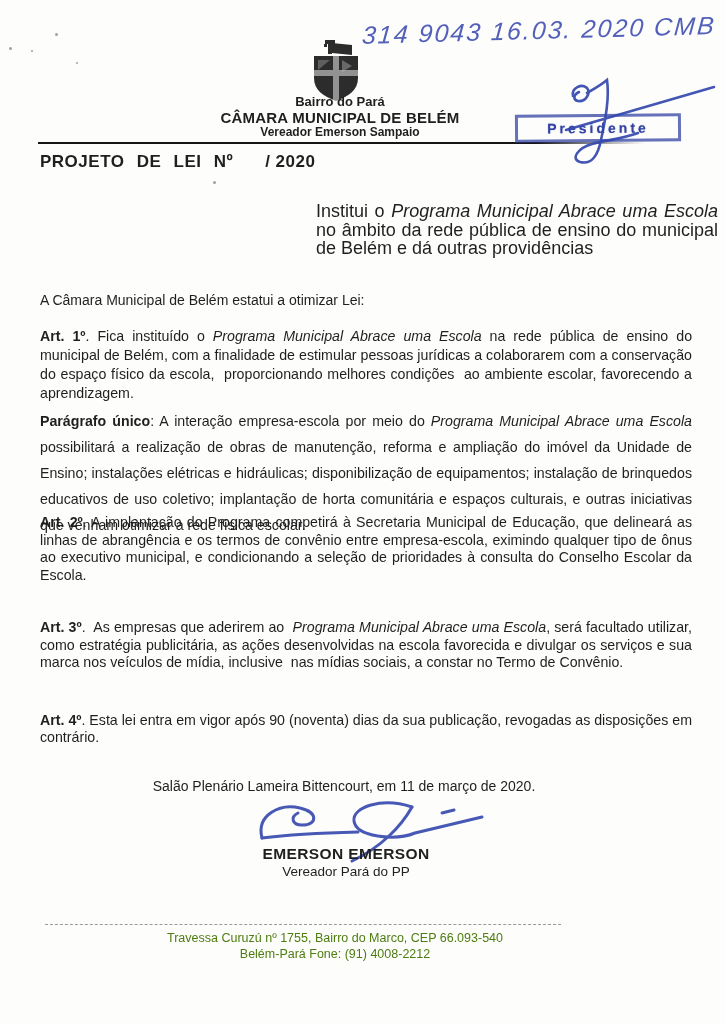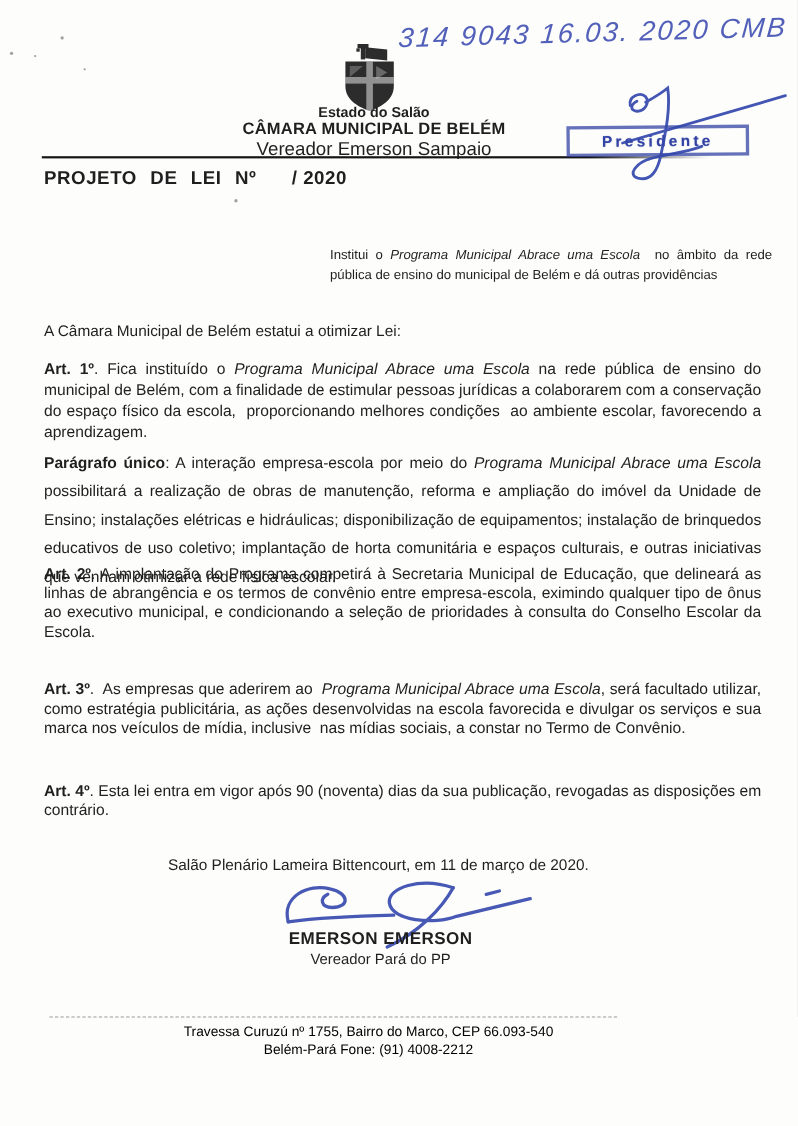--- a/index.html
+++ b/index.html
@@ -13,21 +13,21 @@
     position:absolute;left:362px;top:16px;width:350px;
     color:#4453b4;font-size:25px;font-style:italic;letter-spacing:2px;
     transform:rotate(-1.6deg) skewX(-6deg);white-space:nowrap;opacity:.92;
   }
   
   .crest{position:absolute;left:308px;top:40px;}
   
   .letterhead{position:absolute;left:120px;top:95px;width:440px;text-align:center;line-height:1.12;}
   .lh-state{font-size:13px;font-weight:bold;}
   .lh-inst{font-size:15px;font-weight:bold;letter-spacing:.2px;}
-  .lh-author{font-size:17px;font-weight:normal;}
+  .lh-author{font-size:12px;font-weight:bold;}
   .rule{
     position:absolute;left:38px;top:142px;width:607px;height:2px;
     background:linear-gradient(to right,#151515 82%,rgba(21,21,21,.45) 92%,rgba(21,21,21,0));
   }
   .doc-title{position:absolute;left:40px;top:152px;font-weight:bold;font-size:17px;white-space:pre;}
   .doc-title .t{word-spacing:7px;letter-spacing:.5px;}
   .doc-title .n{margin-left:32px;letter-spacing:.5px;}
   
   .stamp{
     position:absolute;left:515px;top:114px;width:160px;height:22px;
@@ -35,41 +35,41 @@
     display:flex;align-items:center;justify-content:center;
   }
   .stamp span{
     color:rgba(40,56,158,.9);font-weight:bold;font-size:14px;letter-spacing:3px;
     text-shadow:0 0 1px rgba(40,56,158,.55);
   }
   .sig-top{position:absolute;left:540px;top:55px;}
   .sig-main{position:absolute;left:210px;top:795px;}
   
   .ementa{
-    position:absolute;left:300px;top:202px;width:402px;
-    font-size:12px;line-height:18.5px;text-align:justify;white-space:pre-wrap;margin-top:20px;
+    position:absolute;left:316px;top:202px;width:402px;
+    font-size:18px;line-height:18.5px;text-align:justify;white-space:pre-wrap;
   }
   .preamble{position:absolute;left:40px;top:292px;font-size:14px;}
   .para{
     position:absolute;left:40px;width:652px;font-size:14.2px;line-height:19px;
     text-align:justify;white-space:pre-wrap;
   }
   .p-art1{top:327px;}
   .p-pu{top:408px;line-height:26px;}
   .p-art2{top:514px;line-height:17.6px;}
   .p-art3{top:619px;line-height:17.6px;}
   .p-art4{top:712px;line-height:16.5px;}
   .seg-b{font-weight:bold;}
   .seg-i{font-style:italic;}
   .place-date{position:absolute;left:0;top:778px;width:688px;text-align:center;font-size:14px;}
   .signer{position:absolute;left:0;top:845px;width:692px;text-align:center;}
   .signer-name{font-size:15.5px;font-weight:bold;letter-spacing:.4px;}
   .signer-title{font-size:13.5px;margin-top:1px;}
   .footer-rule{position:absolute;left:45px;top:924px;width:516px;border-top:1px dashed #9a9a9a;}
-  .footer{position:absolute;left:40px;top:930px;width:590px;text-align:center;font-size:12.5px;line-height:16px;color:#000000;}
+  .footer{position:absolute;left:40px;top:930px;width:590px;text-align:center;font-size:12.5px;line-height:16px;color:#4d7c0f;}
   .speck{position:absolute;background:#6f6f6f;border-radius:50%;opacity:.65;}
 </style>
 </head>
 <body>
 
 <div class="page">
 
   <div class="handwriting">314 9043 16.03. 2020 CMB</div>
 
   <svg class="crest" width="58" height="62" viewBox="0 0 58 62">
@@ -83,21 +83,21 @@
     </g>
     <g fill="#e6e6e6" opacity="0.55">
       <rect x="25" y="16" width="6" height="45"></rect>
       <rect x="6" y="30" width="44" height="6"></rect>
       <path d="M10 20 L22 20 L10 30 Z" opacity="0.5"></path>
     </g>
     <path d="M34 20 l10 6 l-10 6 Z" fill="#d9d9d9" opacity="0.35"></path>
   </svg>
 
   <div class="letterhead">
-    <div class="lh-state">Estado do Salão</div>
+    <div class="lh-state">Bairro do Pará</div>
     <div class="lh-inst">CÂMARA MUNICIPAL DE BELÉM</div>
     <div class="lh-author">Vereador Emerson Sampaio</div>
   </div>
 
   <div class="rule"></div>
 
   <div class="doc-title"><span class="t">PROJETO DE LEI Nº</span><span class="n">/ 2020</span></div>
 
   <div class="stamp">
     <span>Presidente</span>

